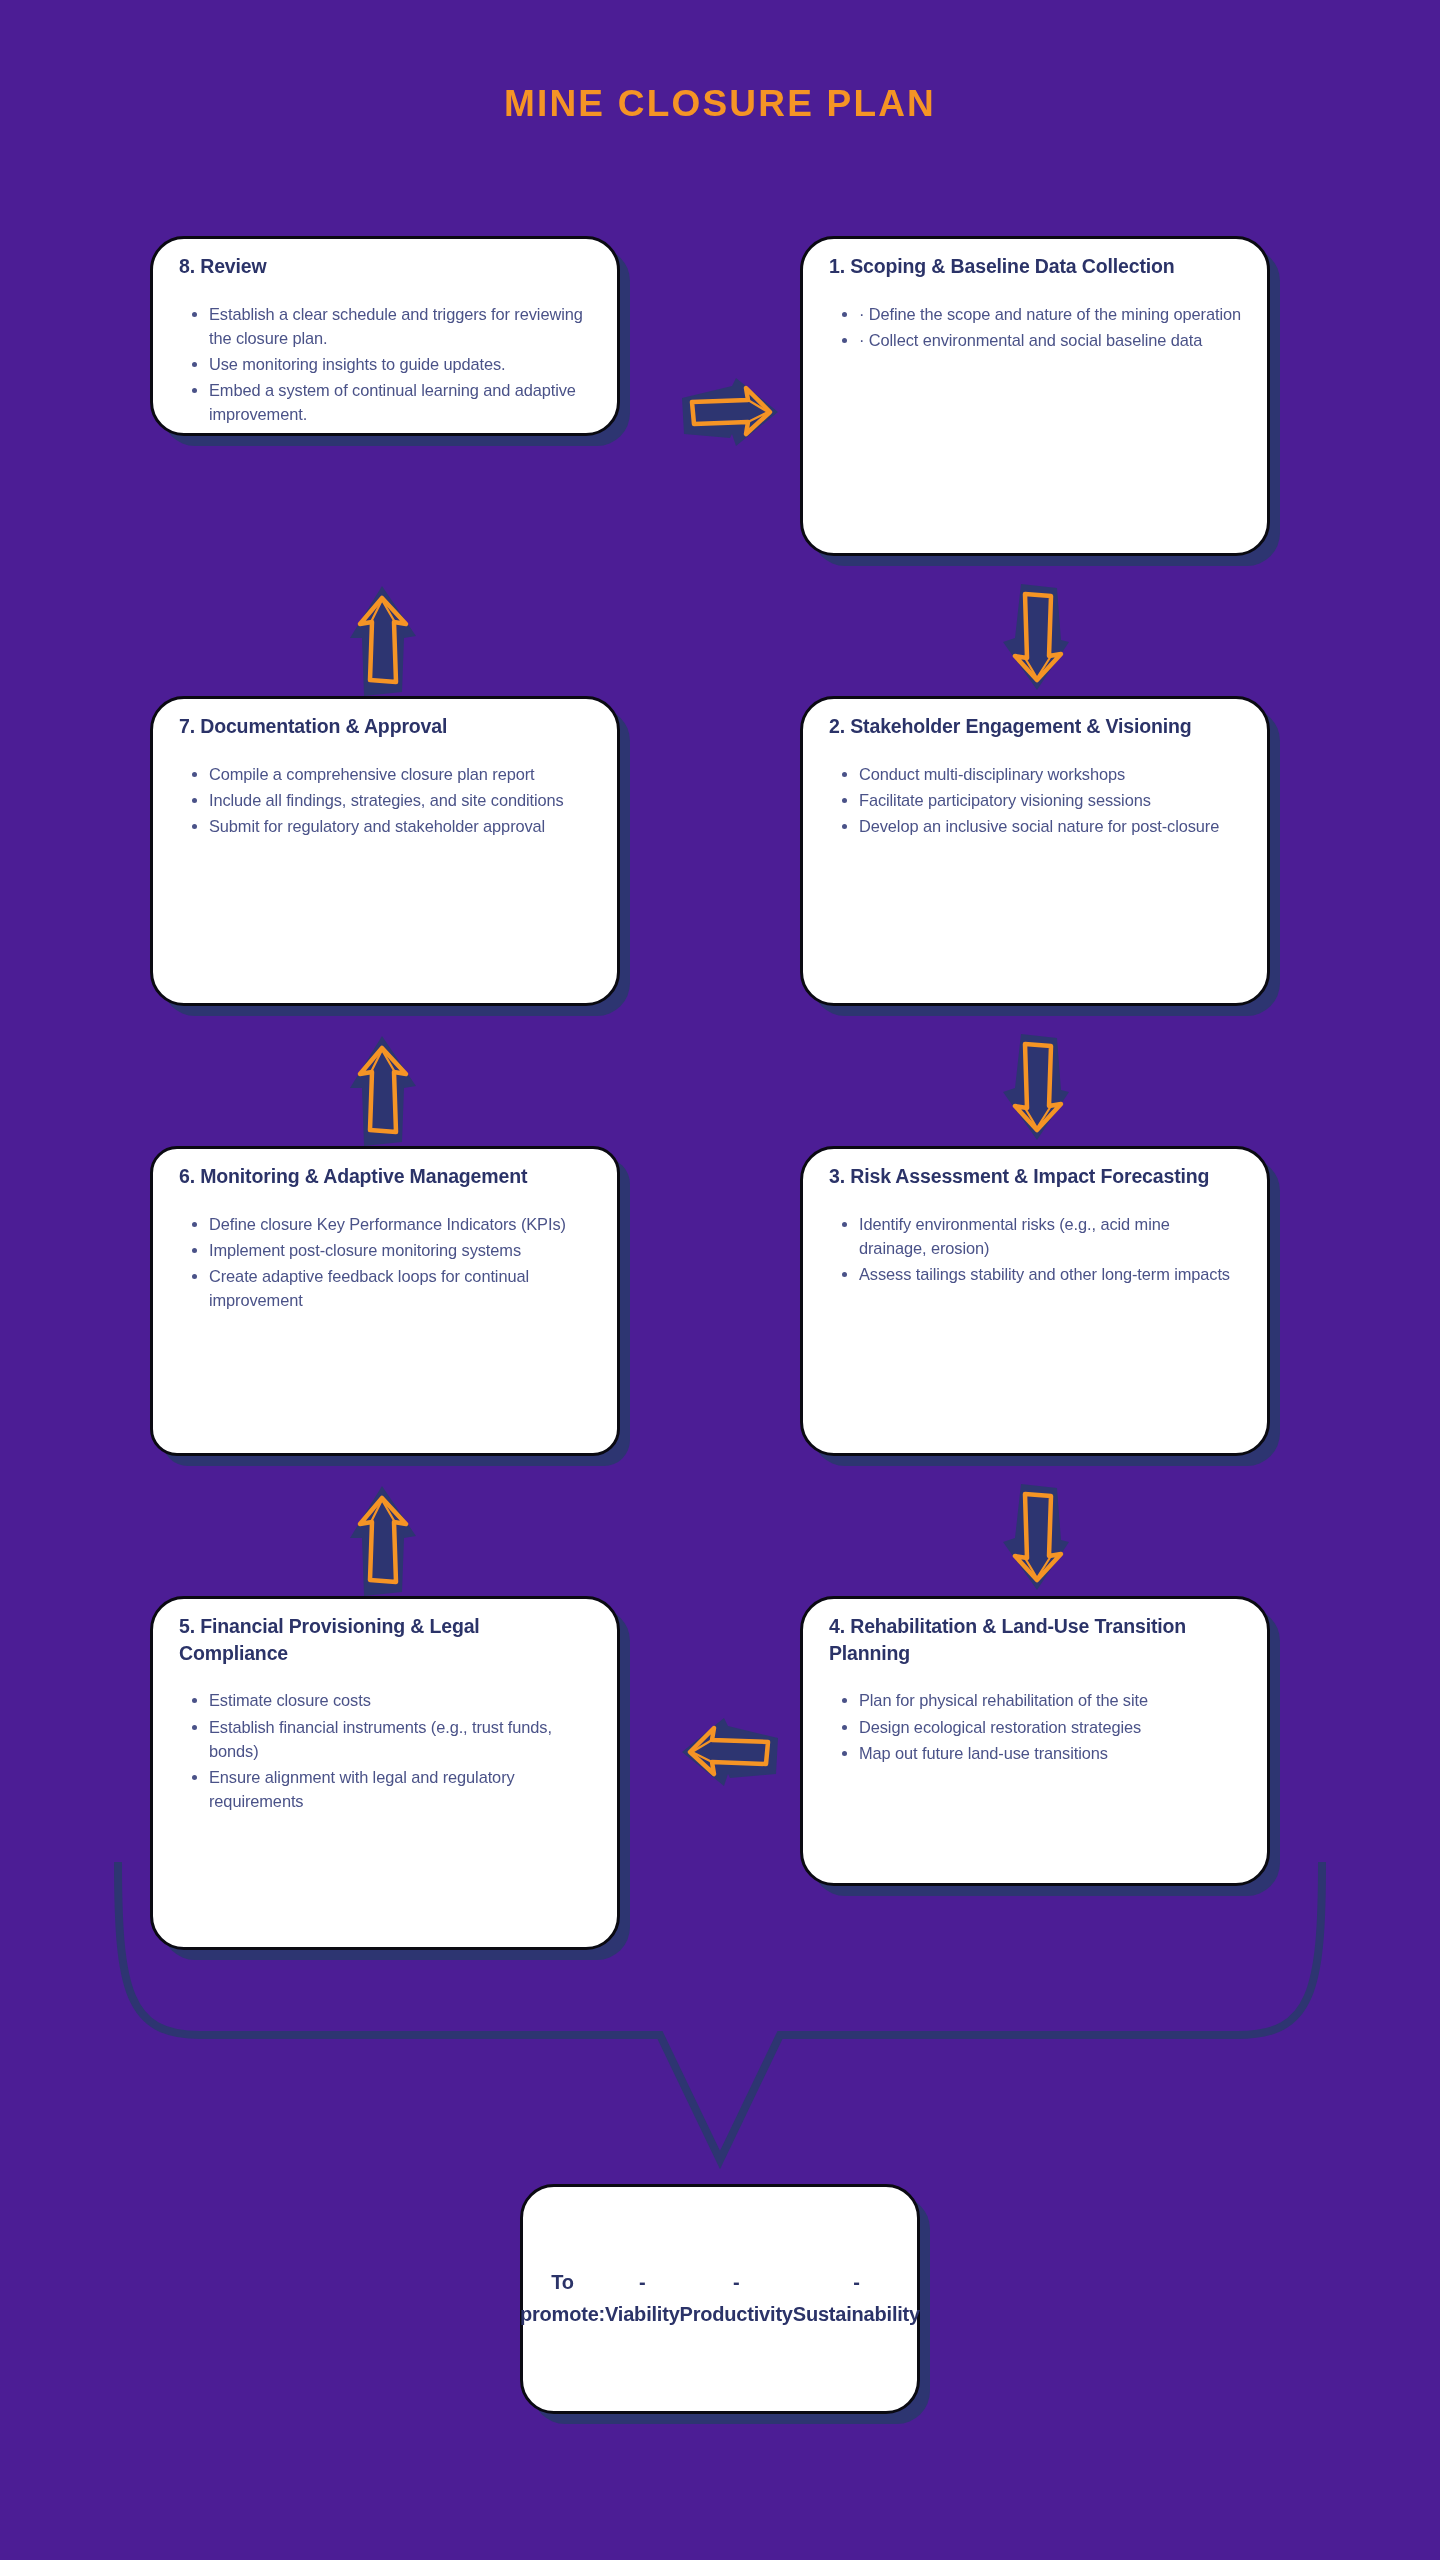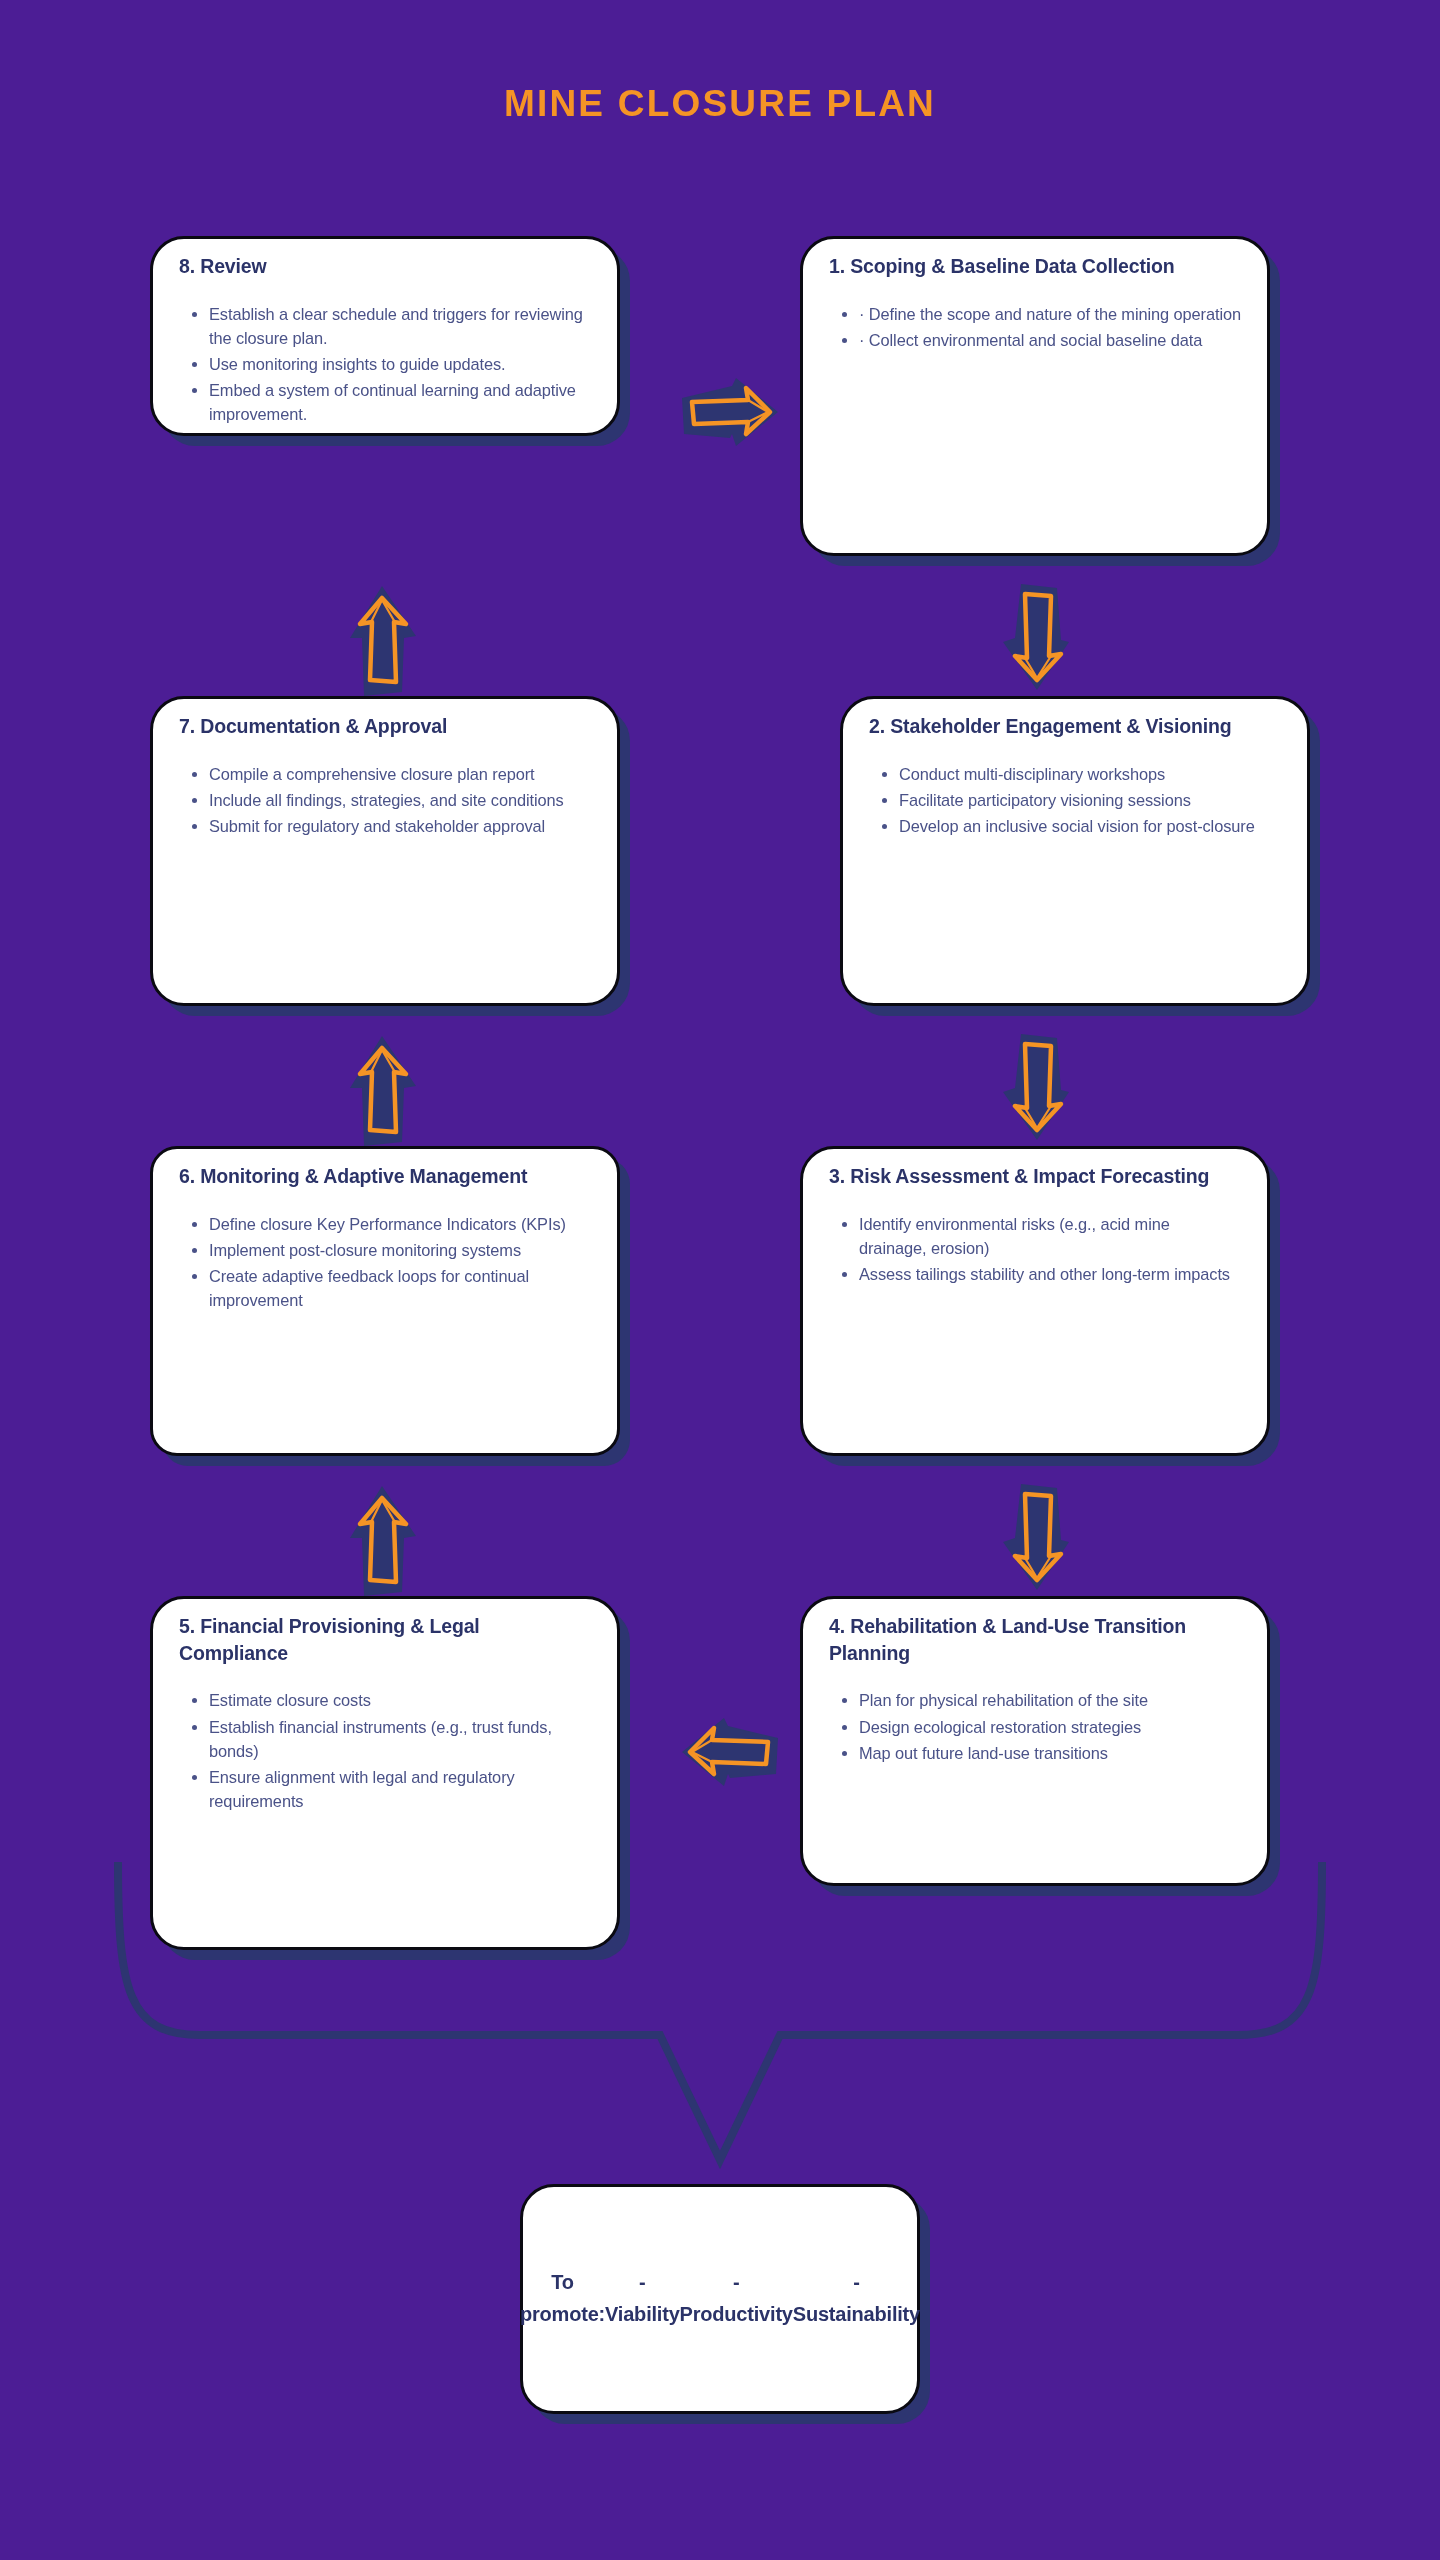--- a/index.html
+++ b/index.html
@@ -169,26 +169,26 @@
 
   <div class="node" id="step-7" style="left:150px; top:696px; width:470px; height:310px;">
     <div class="node-title">7. Documentation &amp; Approval</div>
     <ul>
       <li>Compile a comprehensive closure plan report</li>
       <li>Include all findings, strategies, and site conditions</li>
       <li>Submit for regulatory and stakeholder approval</li>
     </ul>
   </div>
 
-  <div class="node" id="step-2" style="left:800px; top:696px; width:470px; height:310px;margin-left:40px;">
+  <div class="node" id="step-2" style="left:800px; top:696px; width:470px; height:310px;">
     <div class="node-title">2. Stakeholder Engagement &amp; Visioning</div>
     <ul>
       <li> Conduct multi-disciplinary workshops</li>
       <li>Facilitate participatory visioning sessions</li>
-      <li>Develop an inclusive social vision for post-closure</li>
+      <li>Develop an inclusive social nature for post-closure</li>
     </ul>
   </div>
 
   <div class="arrow" style="left:995px; top:1030px; width:86px; height:120px;">
     <svg viewBox="0 0 86 120" width="86" height="120" xmlns="http://www.w3.org/2000/svg">
       <path d="M26 4 L62 8 L66 60 L74 62 L42 110 L8 62 L20 58 Z" fill="#2d3571"></path>
       <path d="M30 14 L56 16 L54 76 L66 74 L42 100 L20 76 L32 78 Z" fill="none" stroke="#f59425" stroke-width="4.5" stroke-linejoin="round"></path>
       <path d="M56 76 L42 98 L30 78" fill="none" stroke="#f59425" stroke-width="2.2"></path>
     </svg>
   </div>

